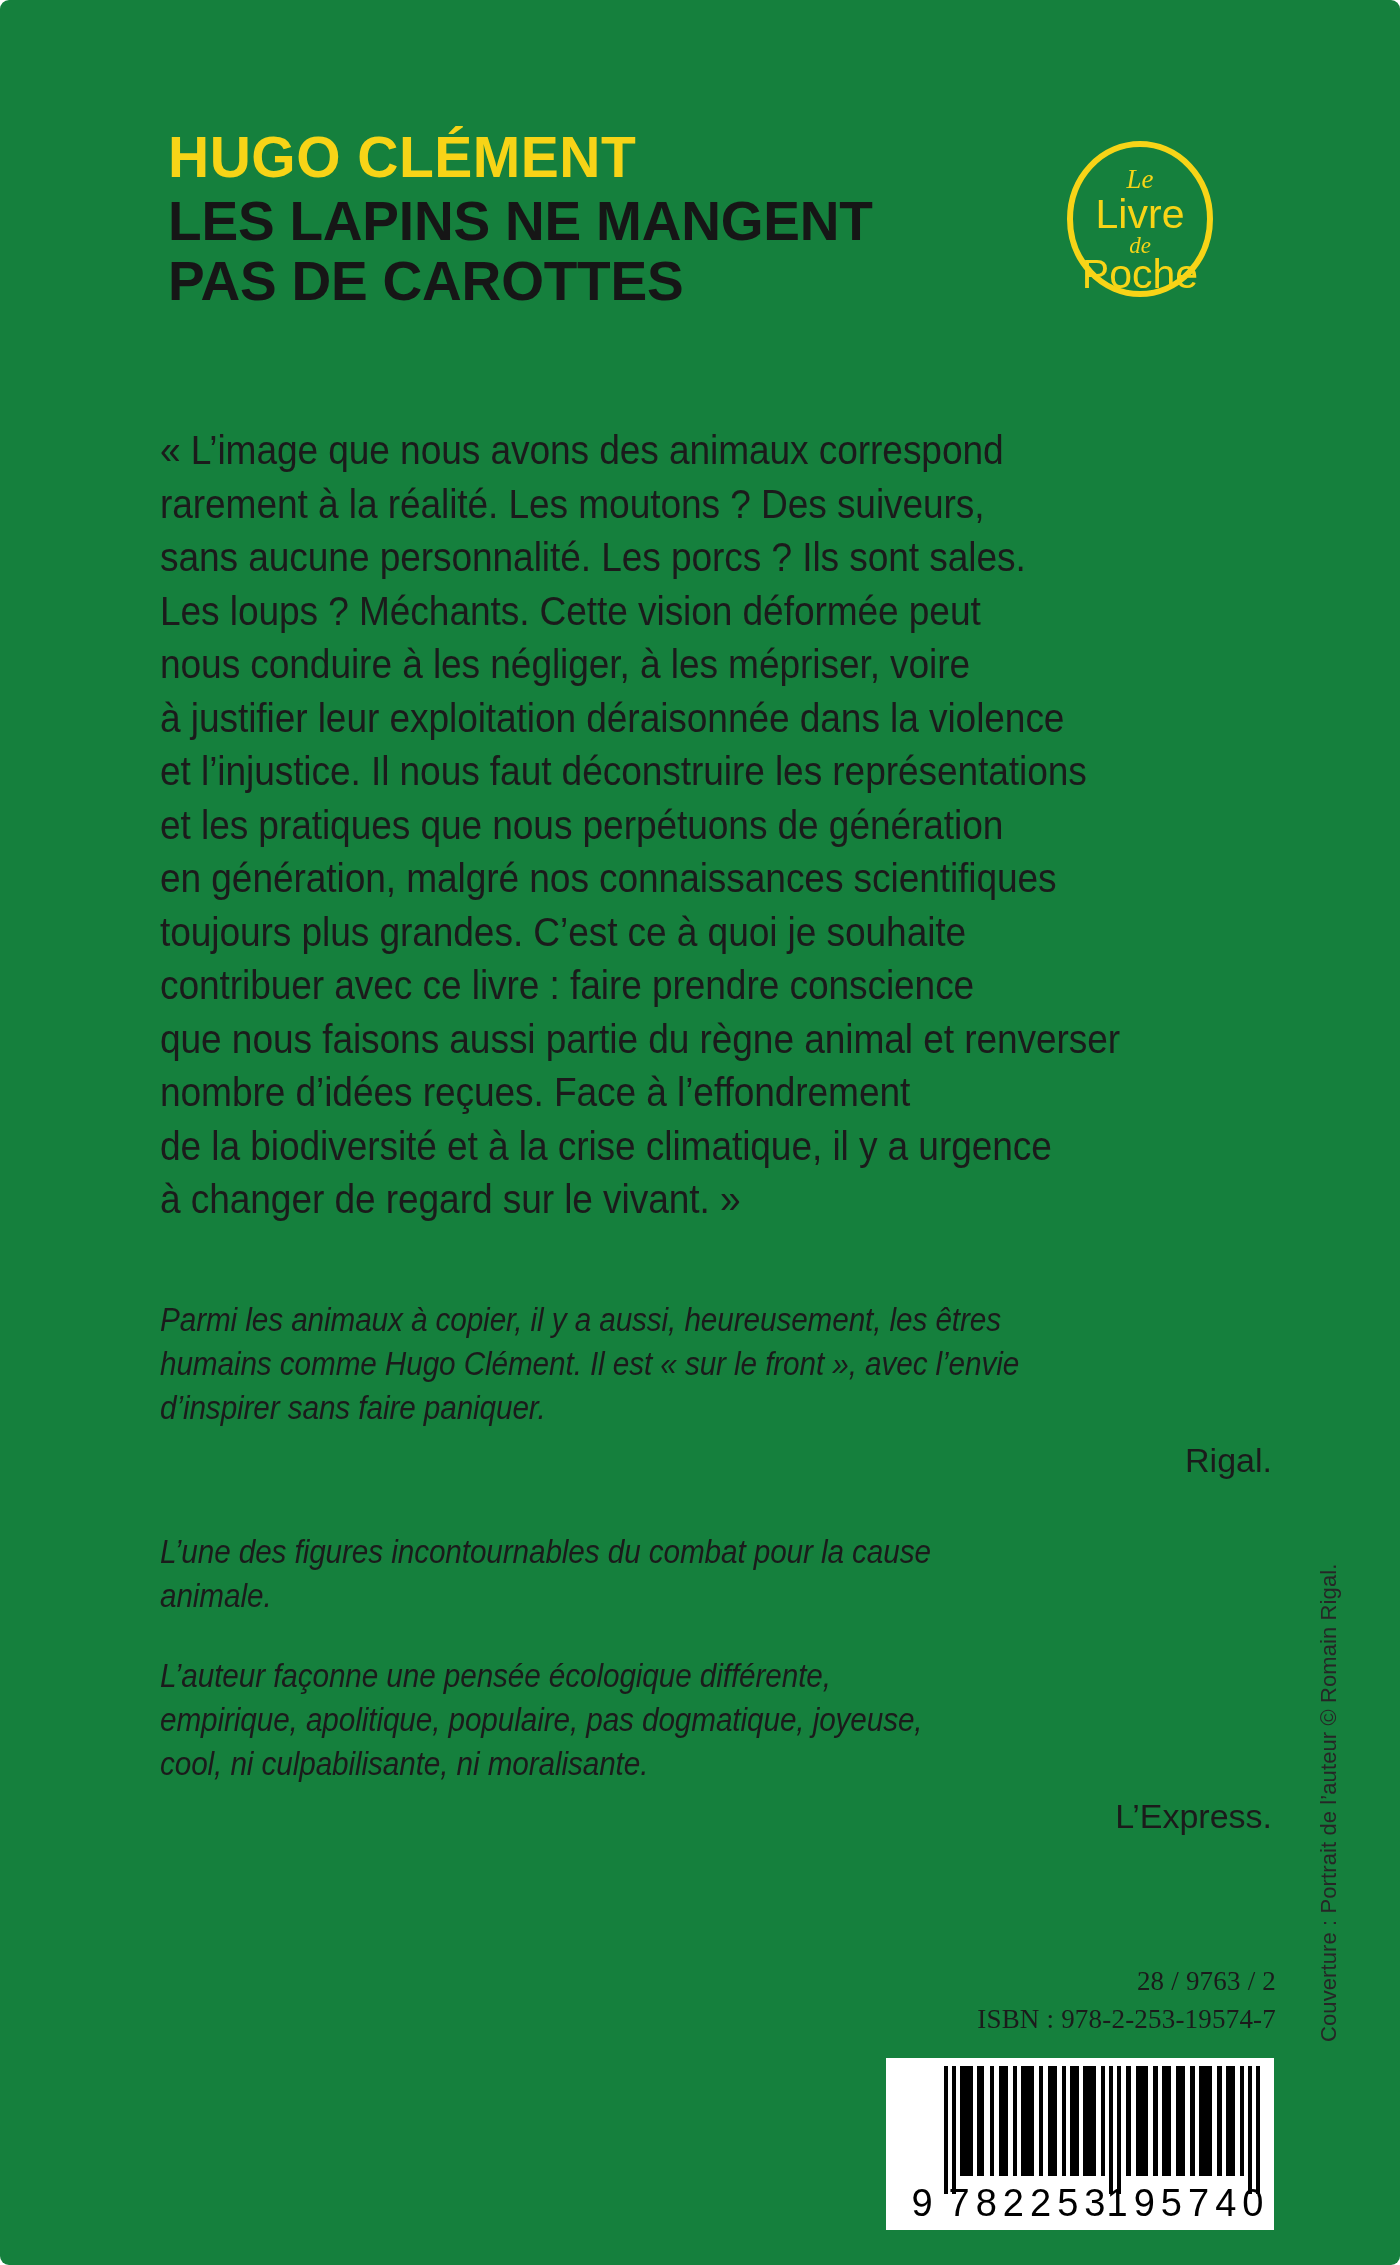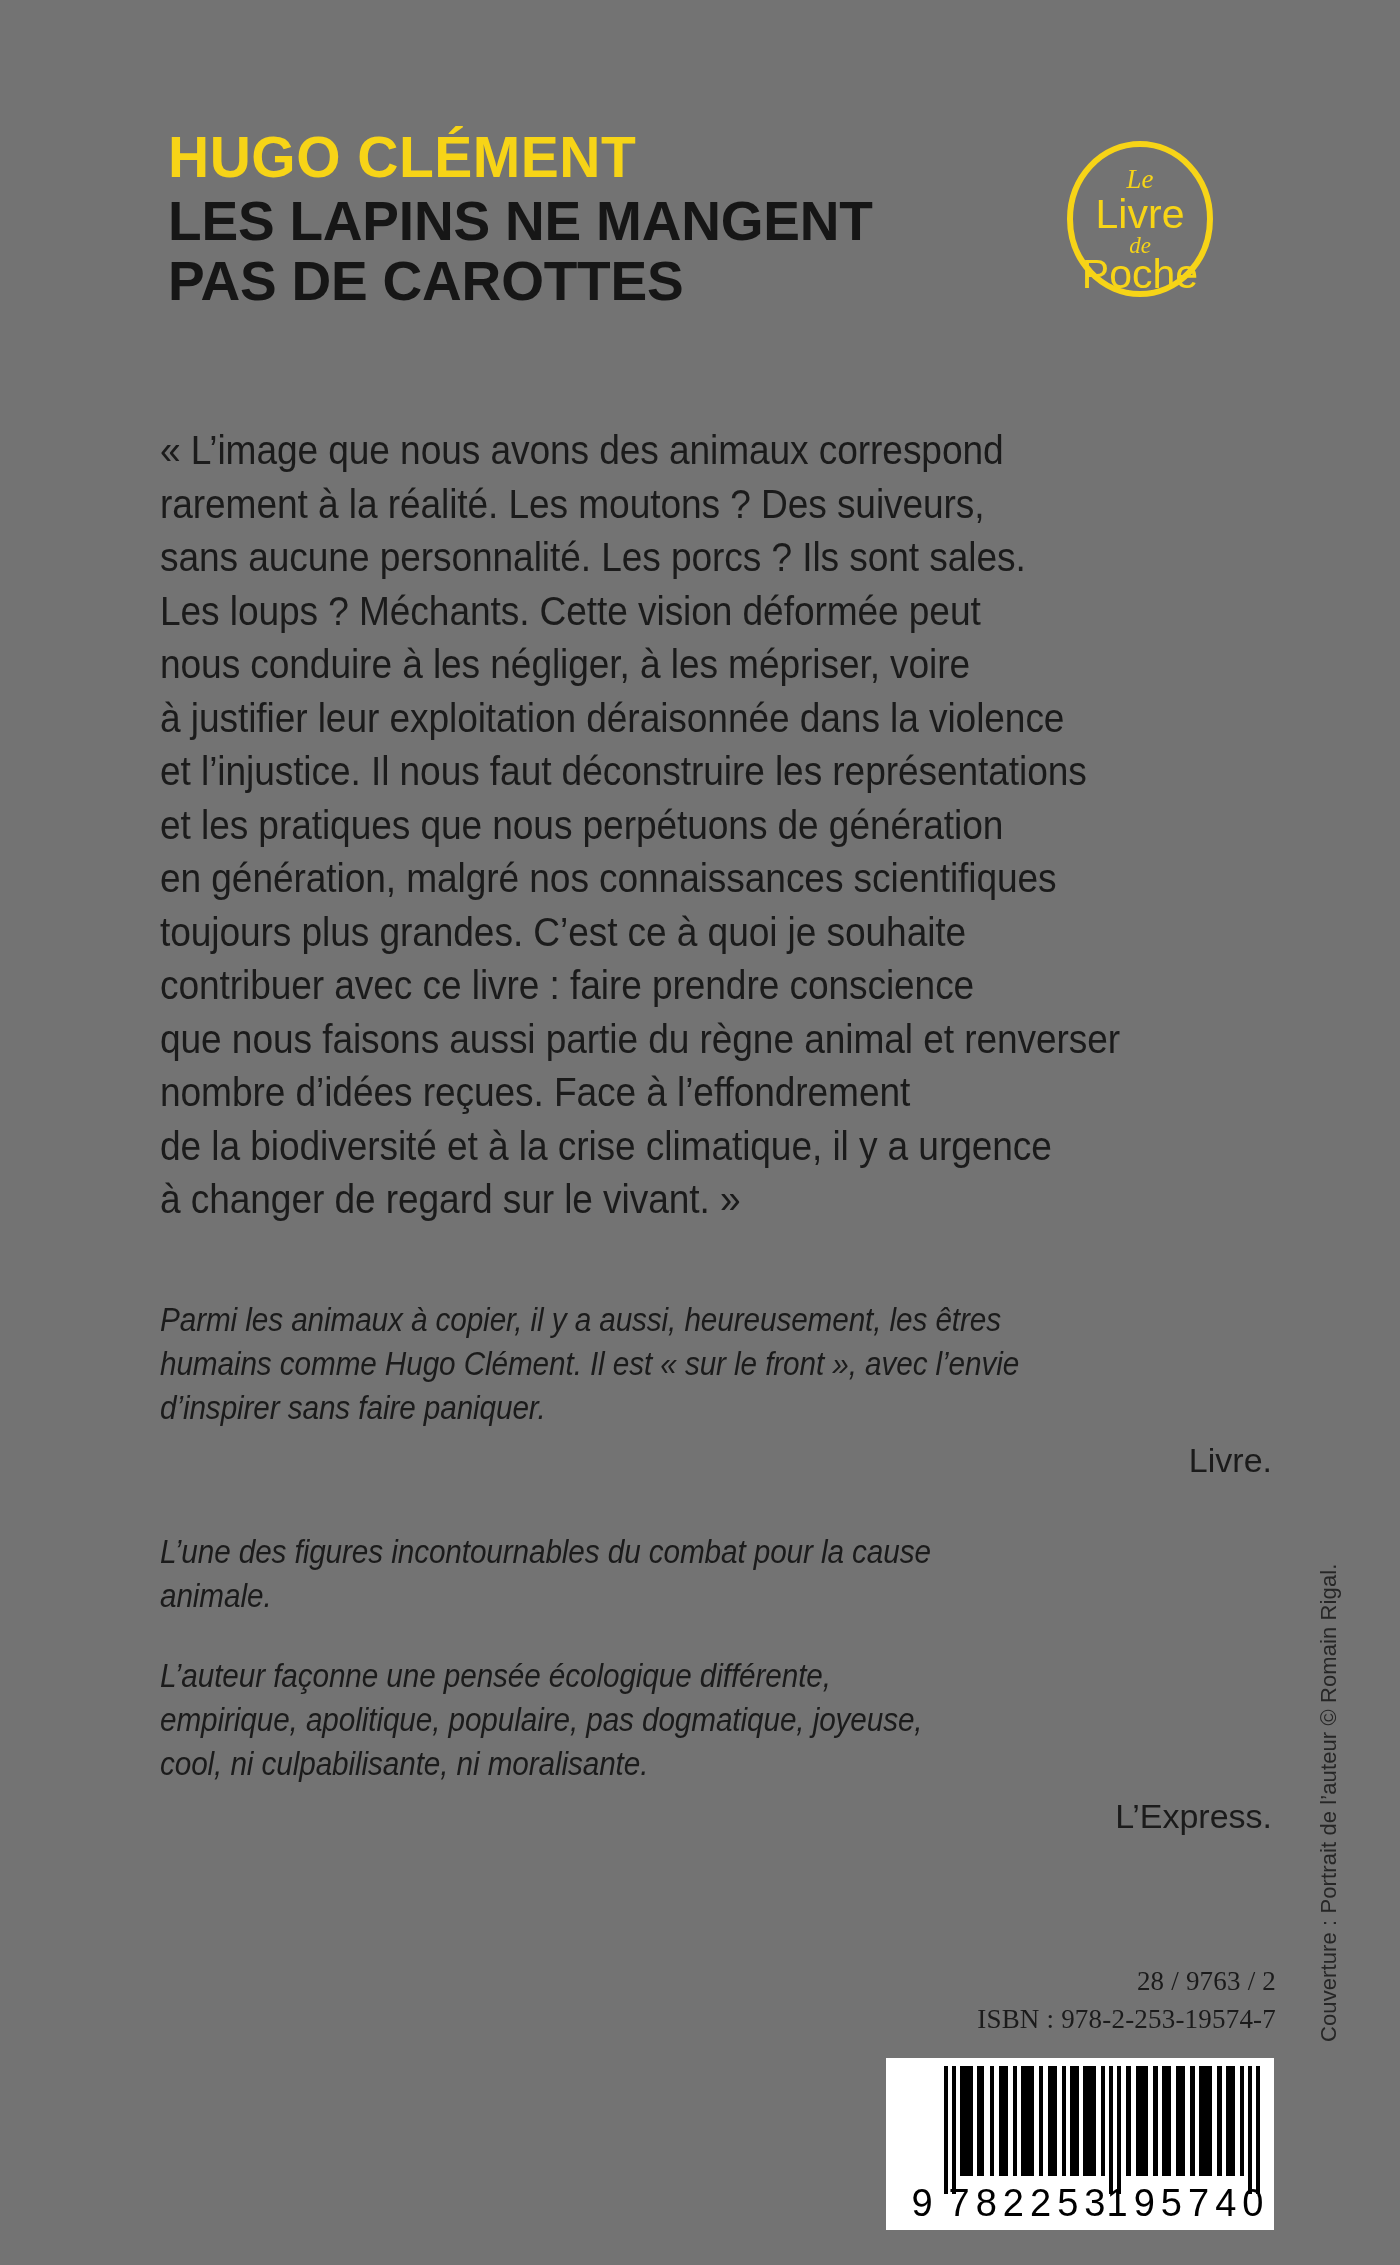--- a/index.html
+++ b/index.html
@@ -12,21 +12,22 @@
     height: 2265px;
     position: relative;
     overflow: hidden;
     font-family: "Liberation Sans", sans-serif;
     color: #1a1a1a;
   }
 
   .page {
     position: absolute;
     inset: 0;
-    background: #737373;
+    background: #15803d;
+    border-radius: 9px;
   }
 
   
   .header {
     position: absolute;
     left: 168px;
     top: 128px;
     width: 1000px;
   }
   .author {
@@ -199,21 +200,21 @@
   </div>
 
   <div class="reviews">
 
     <div class="review" id="review-0">
       <div class="review-text">
         <span class="rline">Parmi les animaux à copier, il y a aussi, heureusement, les êtres</span>
         <span class="rline">humains comme Hugo Clément. Il est « sur le front », avec l’envie</span>
         <span class="rline">d’inspirer sans faire paniquer.</span>
       </div>
-      <div class="review-source">Livre.</div>
+      <div class="review-source">Rigal.</div>
     </div>
 
     <div class="review" id="review-1">
       <div class="review-text">
         <span class="rline">L’une des figures incontournables du combat pour la cause</span>
         <span class="rline">animale.</span>
       </div>
     </div>
 
     <div class="review" id="review-2">

